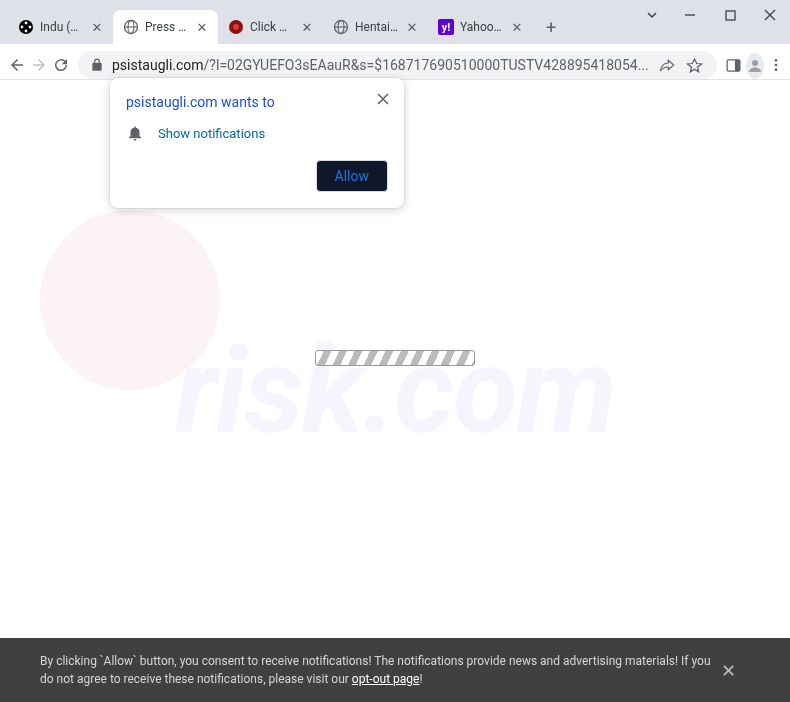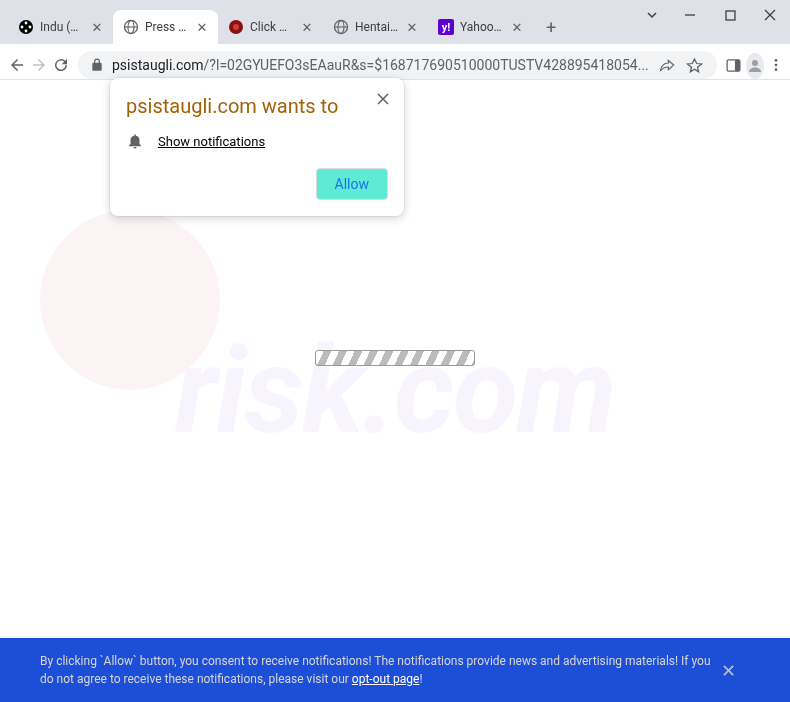--- a/index.html
+++ b/index.html
@@ -25,40 +25,40 @@
   .addrbar { flex: 1; height: 28px; background: #f1f3f4; border-radius: 14px; display: flex; align-items: center; padding: 0 12px; gap: 8px; margin: 0 4px; }
   .addrbar .lock { color: #5f6368; }
   .addrbar .url { font-size: 14px; color: #202124; white-space: nowrap; overflow: hidden; text-overflow: ellipsis; flex: 1; }
   .addrbar .url .path { color: #5f6368; }
   .addr-action { color: #5f6368; cursor: pointer; width: 20px; display: flex; justify-content: center; }
   .ext-icon { width: 28px; height: 28px; display: flex; align-items: center; justify-content: center; color: #5f6368; cursor: pointer; }
   .avatar { width: 26px; height: 26px; border-radius: 50%; background: #e8eaed; display: flex; align-items: center; justify-content: center; cursor: pointer; }
 
   
   .perm-popup { position: absolute; left: 110px; top: 78px; width: 294px; background: #fff; border-radius: 8px; box-shadow: 0 2px 10px rgba(0,0,0,0.18), 0 0 0 1px rgba(0,0,0,0.05); padding: 16px; z-index: 10; }
-  .perm-title { font-size: 20px; color: #a16207; margin-bottom: 14px; }
-  .perm-row { display: flex; align-items: center; gap: 14px; font-size: 13px; color: #000000; margin-bottom: 18px; text-decoration: underline; }
+  .perm-title { font-size: 14px; color: #1d4ed8; margin-bottom: 14px; }
+  .perm-row { display: flex; align-items: center; gap: 14px; font-size: 13px; color: #0369a1; margin-bottom: 18px; }
   .perm-bell { width: 18px; height: 18px; color: #5f6368; }
   .perm-btns { display: flex; justify-content: flex-end; gap: 10px; }
-  .perm-btn { border: 1px solid #dadce0; background: #5eead4; color: #1a73e8; font-size: 14px; padding: 7px 18px; border-radius: 4px; cursor: pointer; }
+  .perm-btn { border: 1px solid #dadce0; background: #0f172a; color: #1a73e8; font-size: 14px; padding: 7px 18px; border-radius: 4px; cursor: pointer; }
   .perm-close { position: absolute; right: 12px; top: 12px; color: #5f6368; cursor: pointer; width: 18px; height: 18px; display:flex; align-items:center; justify-content:center; }
 
   
   .content { position: absolute; top: 80px; left: 0; right: 0; bottom: 0; background: #fff; }
   .watermark { position: absolute; inset: 0; opacity: 0.06; pointer-events: none; display: flex; align-items: center; justify-content: center; }
   .wm-text { font-size: 120px; font-weight: 700; color: #8b5cf6; letter-spacing: -2px; font-style: italic; white-space: nowrap; }
   .wm-icon { position: absolute; left: 40px; top: 130px; width: 180px; height: 180px; border-radius: 50%; background: #c9363b; opacity: 0.9; }
 
   .page-center { position: absolute; left: 0; right: 0; top: 270px; display: flex; flex-direction: column; align-items: center; gap: 10px; }
   .loader { width: 160px; height: 16px; border: 1px solid #999; border-radius: 3px; background: repeating-linear-gradient(115deg, #fff 0 7px, #bbb 7px 14px); }
   .prompt-text { font-size: 16px; color: #000; text-align: center; }
   .prompt-text b { font-weight: 700; }
 
   
-  .footer-bar { position: absolute; left: 0; right: 0; bottom: 0; background: #1d4ed8; color: #d6d6d6; font-size: 12px; padding: 14px 50px 14px 40px; line-height: 1.5; display: flex; align-items: center; }
+  .footer-bar { position: absolute; left: 0; right: 0; bottom: 0; background: #404040; color: #d6d6d6; font-size: 12px; padding: 14px 50px 14px 40px; line-height: 1.5; display: flex; align-items: center; }
   .footer-text { flex: 1; }
   .footer-text a { color: #fff; text-decoration: underline; cursor: pointer; }
   .footer-close { color: #bbb; cursor: pointer; font-size: 18px; padding: 0 4px; }
 
   svg { display: block; }
 </style>
 </head>
 <body>
 
 <div class="titlebar">

